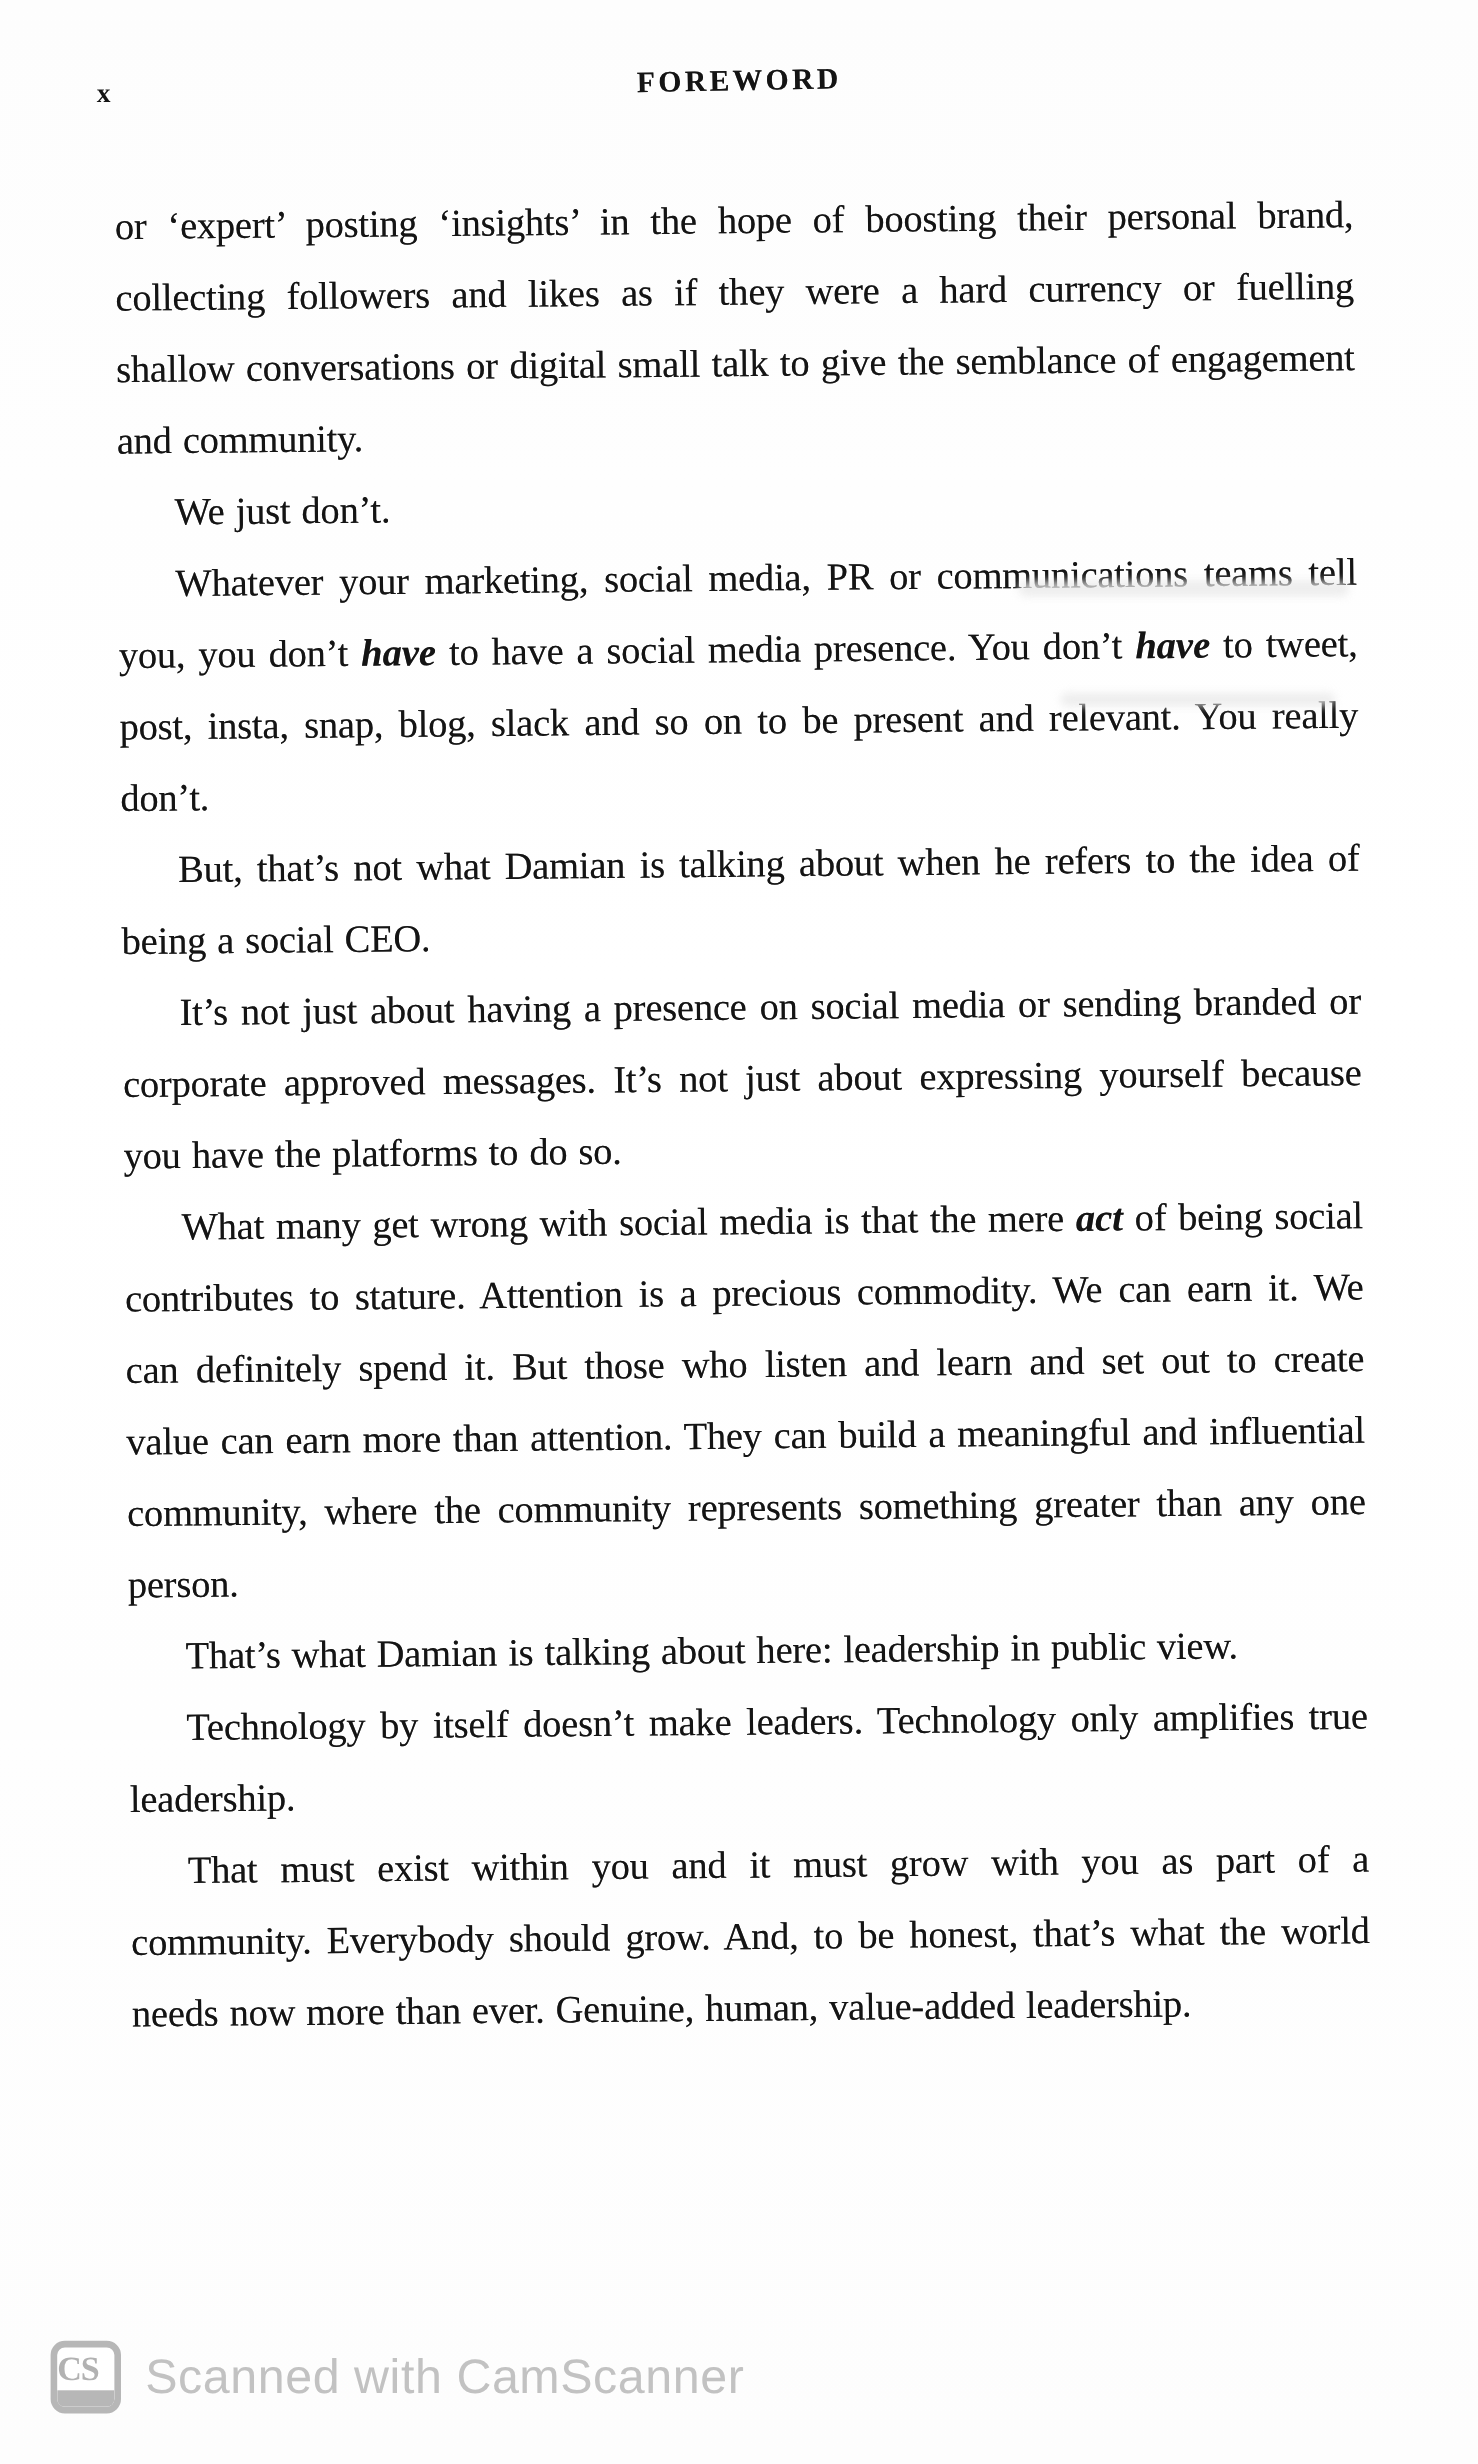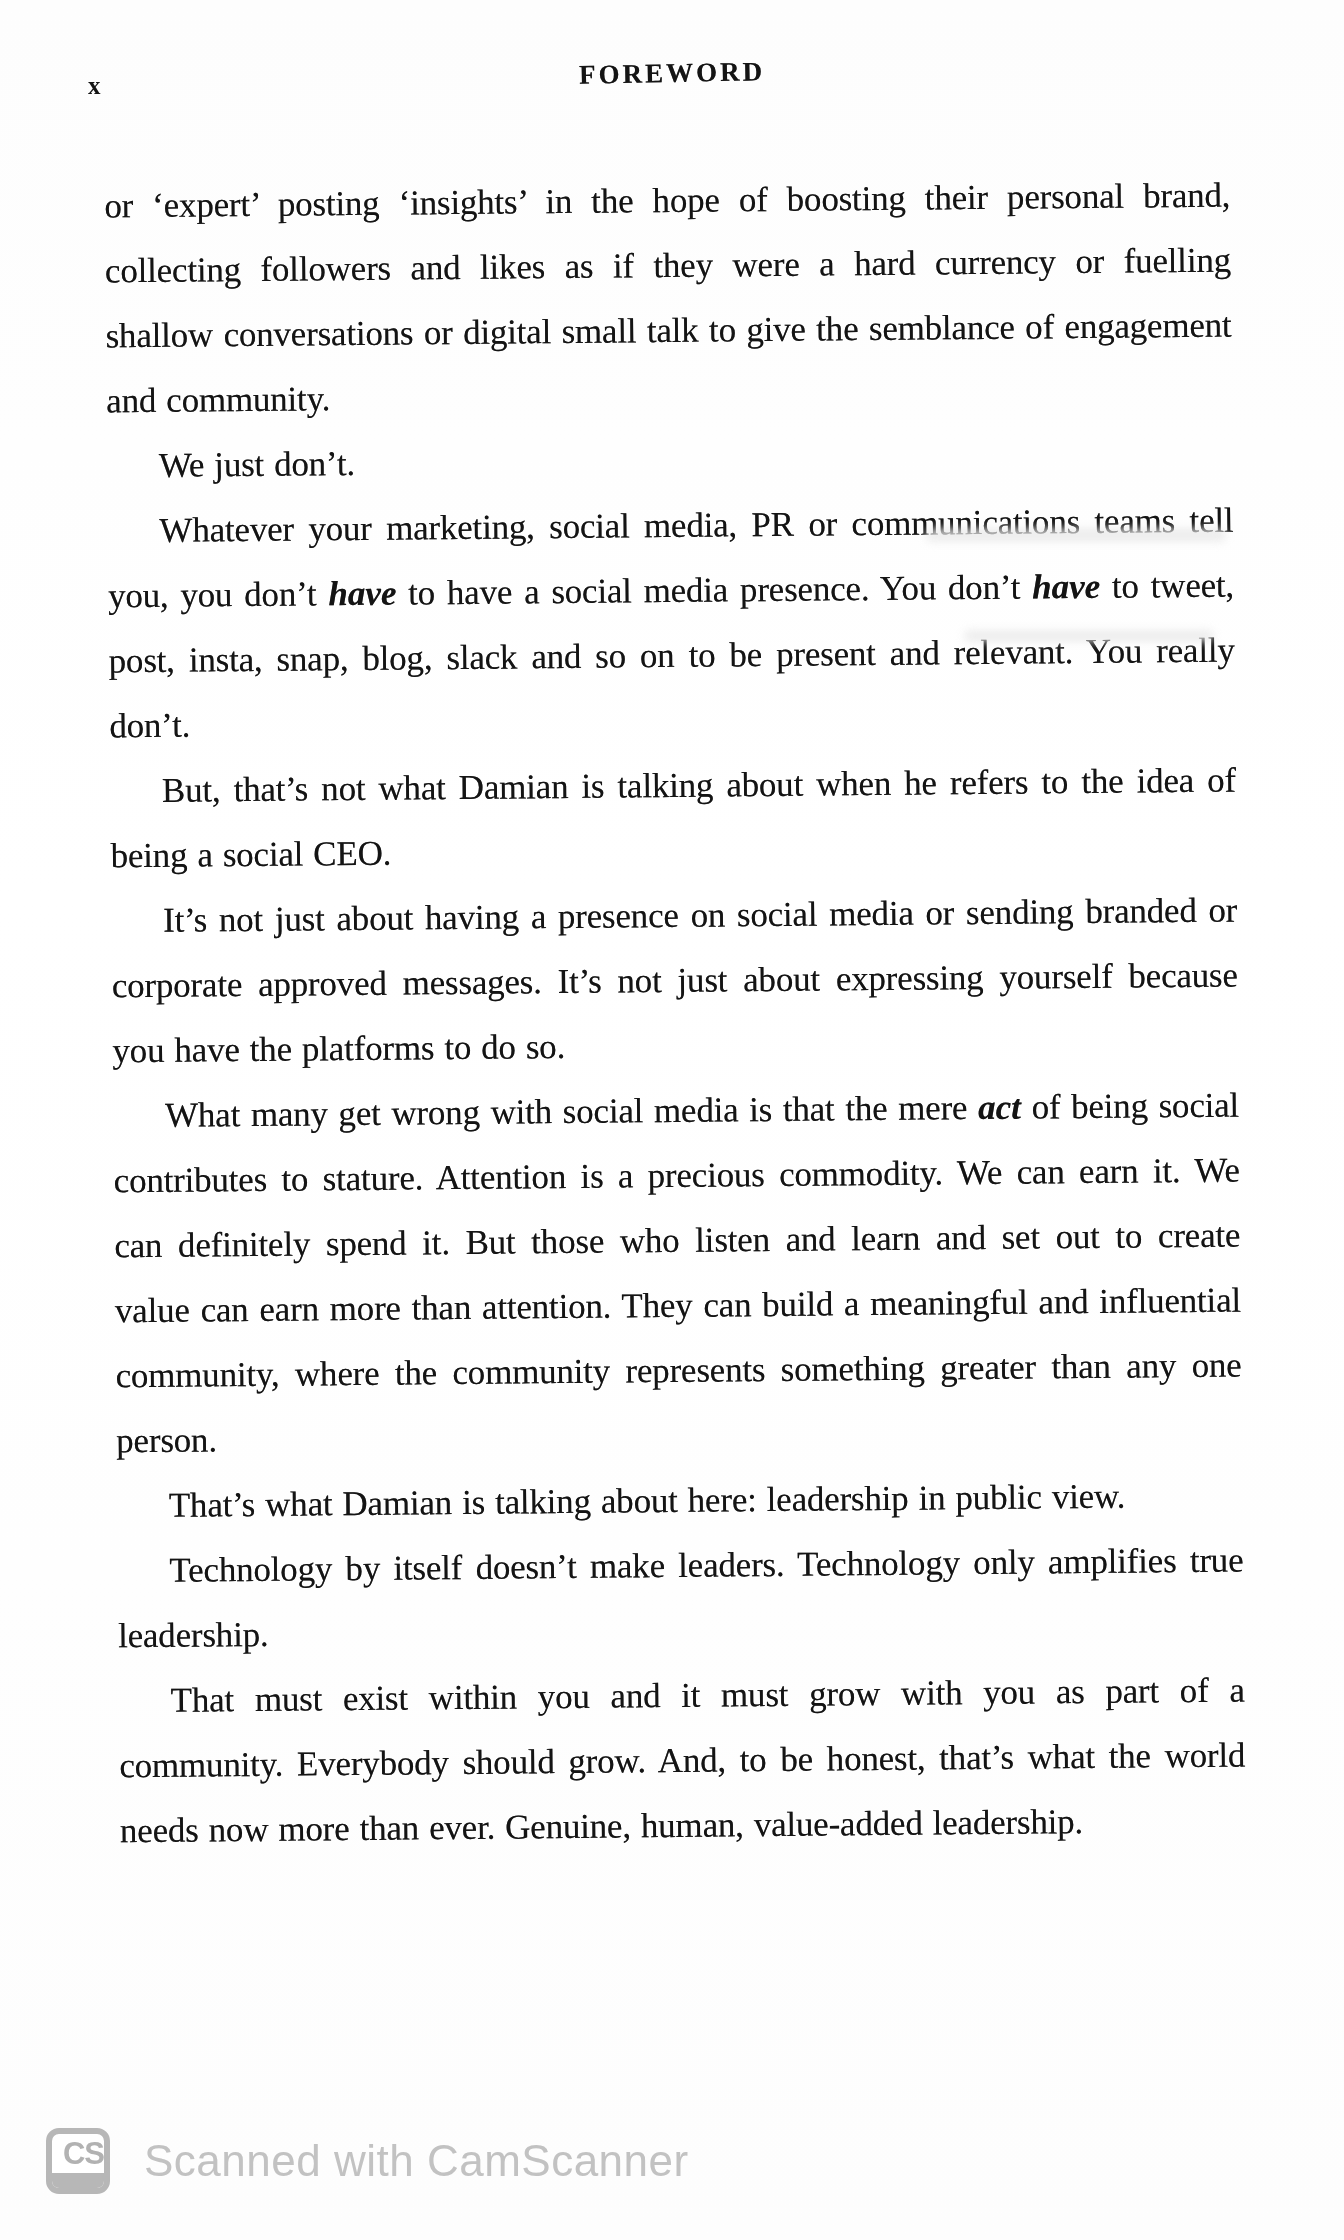--- a/index.html
+++ b/index.html
@@ -95,42 +95,41 @@
     border: 6px solid #b7b7b7;
     border-radius: 13px;
     background: #ffffff;
     overflow: hidden;
     flex: none;
   }
   .cs-badge-text {
     position: absolute;
     top: 2px;
     left: 0; right: 0;
-    text-align: right;
-    font-family: Liberation Sans, sans-serif;
+    text-align: left;
+    font-family: Liberation Serif, serif;
     font-weight: bold;
     font-size: 31px;
     letter-spacing: -1px;
     color: #b2b2b2;
   }
   .cs-badge-strip {
     position: absolute;
     bottom: 0;
     left: 0; right: 0;
     height: 15px;
     background: #b7b7b7;
   }
   .watermark-text {
     font-family: "Liberation Sans", sans-serif;
     font-size: 44px;
     font-weight: 400;
     color: #c2c2c2;
     letter-spacing: 0.5px;
     white-space: nowrap;
-    margin-left: 12px;
   }
 </style>
 </head>
 <body>
 
 <div class="scan-page">
 
   <div class="page-header">
     <div class="page-number">x</div>
     <div class="running-title">FOREWORD</div>

